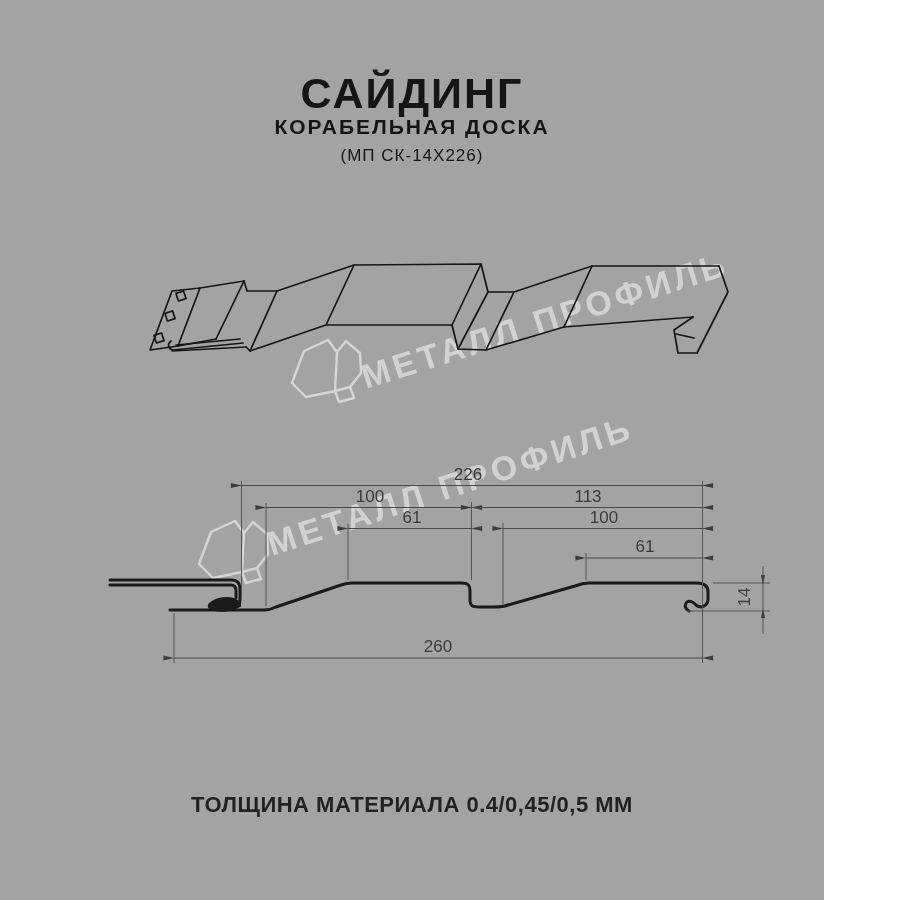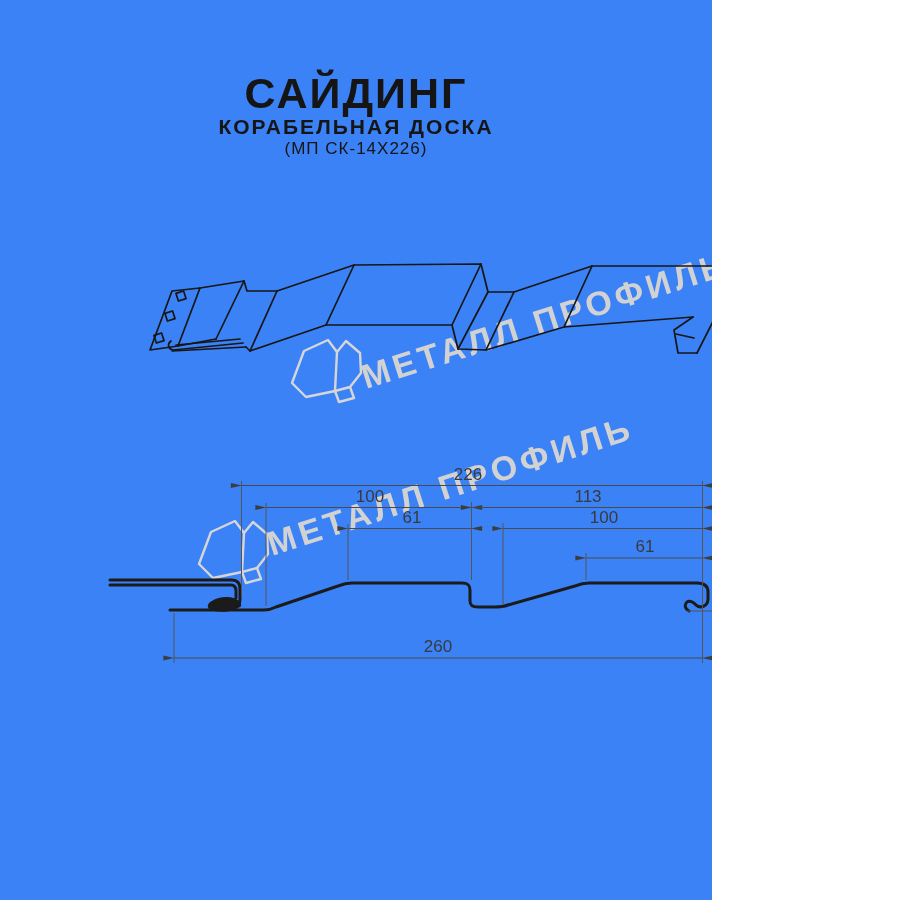--- a/index.html
+++ b/index.html
@@ -1,23 +1,23 @@
 <!DOCTYPE html>
 <html><head>
 <meta charset="utf-8">
 <style>
   html,body{margin:0;padding:0;background:#ffffff;}
   .page{
-    position:relative;width:712px;height:900px;background:#3b82f6;overflow:hidden;
+    position:relative;width:824px;height:900px;background:#a3a3a3;overflow:hidden;
     font-family:"Liberation Sans", sans-serif;
   }
   .header{position:absolute;top:72px;left:0;width:100%;text-align:center;color:#151515;}
   .title{font-size:43px;font-weight:700;letter-spacing:2px;line-height:1;}
   .subtitle{font-size:21px;font-weight:600;letter-spacing:2px;margin-top:0;}
-  .model{font-size:17px;font-weight:500;letter-spacing:1px;}
+  .model{font-size:17px;font-weight:500;letter-spacing:1px;margin-top:7px;}
   .footer{
     position:absolute;top:792px;left:0;width:100%;text-align:center;
     font-size:22px;font-weight:600;letter-spacing:0.5px;color:#222222;
   }
   svg{position:absolute;left:0;top:0;}
   .thin{stroke:#555555;stroke-width:1;fill:none;}
   .dimline{stroke:#4a4a4a;stroke-width:1;fill:none;}
   .dimtext{font-family:"Liberation Sans", sans-serif;font-size:17px;fill:#3a3a3a;}
   .profile{stroke:#1b1b1b;stroke-width:3;fill:none;stroke-linecap:round;stroke-linejoin:round;}
   .iso{stroke:#161616;stroke-width:1.7;fill:none;stroke-linecap:round;stroke-linejoin:round;}
@@ -153,14 +153,15 @@
         <text class="dimtext" x="438" y="652" text-anchor="middle">260</text>
       </g>
       <g>
         <polygon points="763,584 760.9,575 765.1,575" fill="#3d3d3d"></polygon>
         <polygon points="763,609 760.9,618 765.1,618" fill="#3d3d3d"></polygon>
         <text class="dimtext" text-anchor="middle" transform="translate(750,597) rotate(-90)">14</text>
       </g>
     </g>
   </svg>
 
+  <div class="footer">ТОЛЩИНА МАТЕРИАЛА 0.4/0,45/0,5 ММ</div>
 
 </div>
 
 </body></html>

